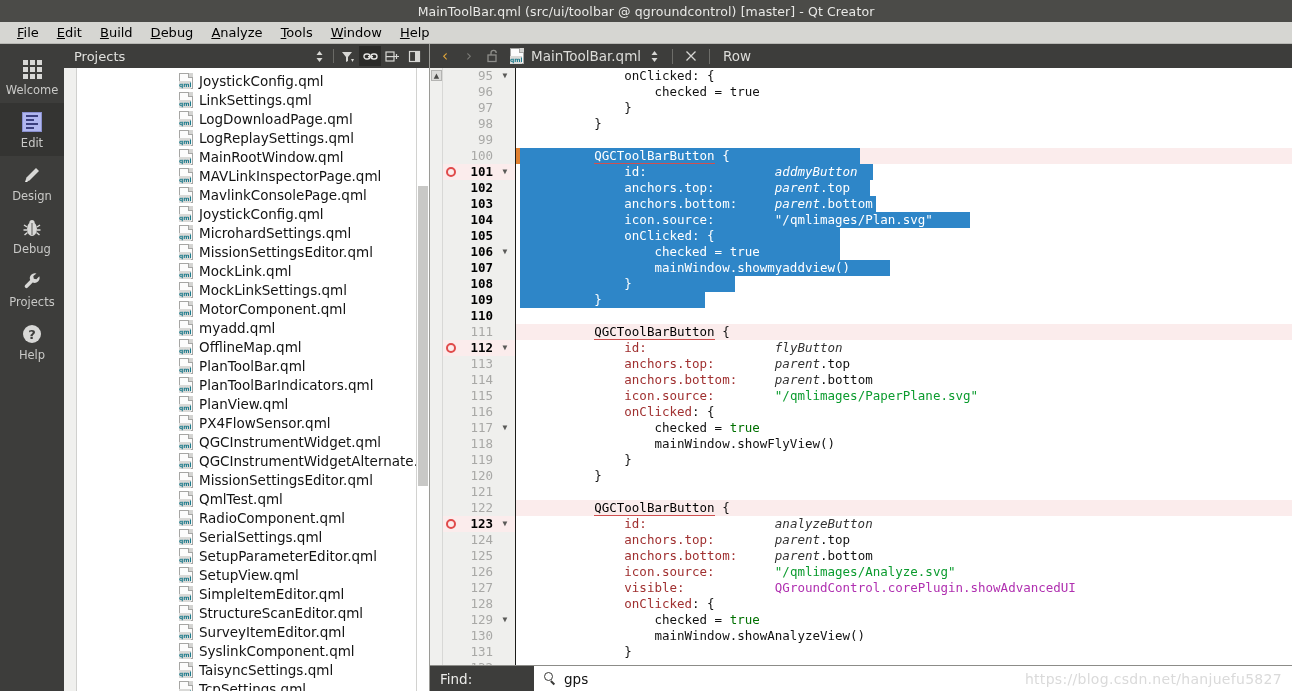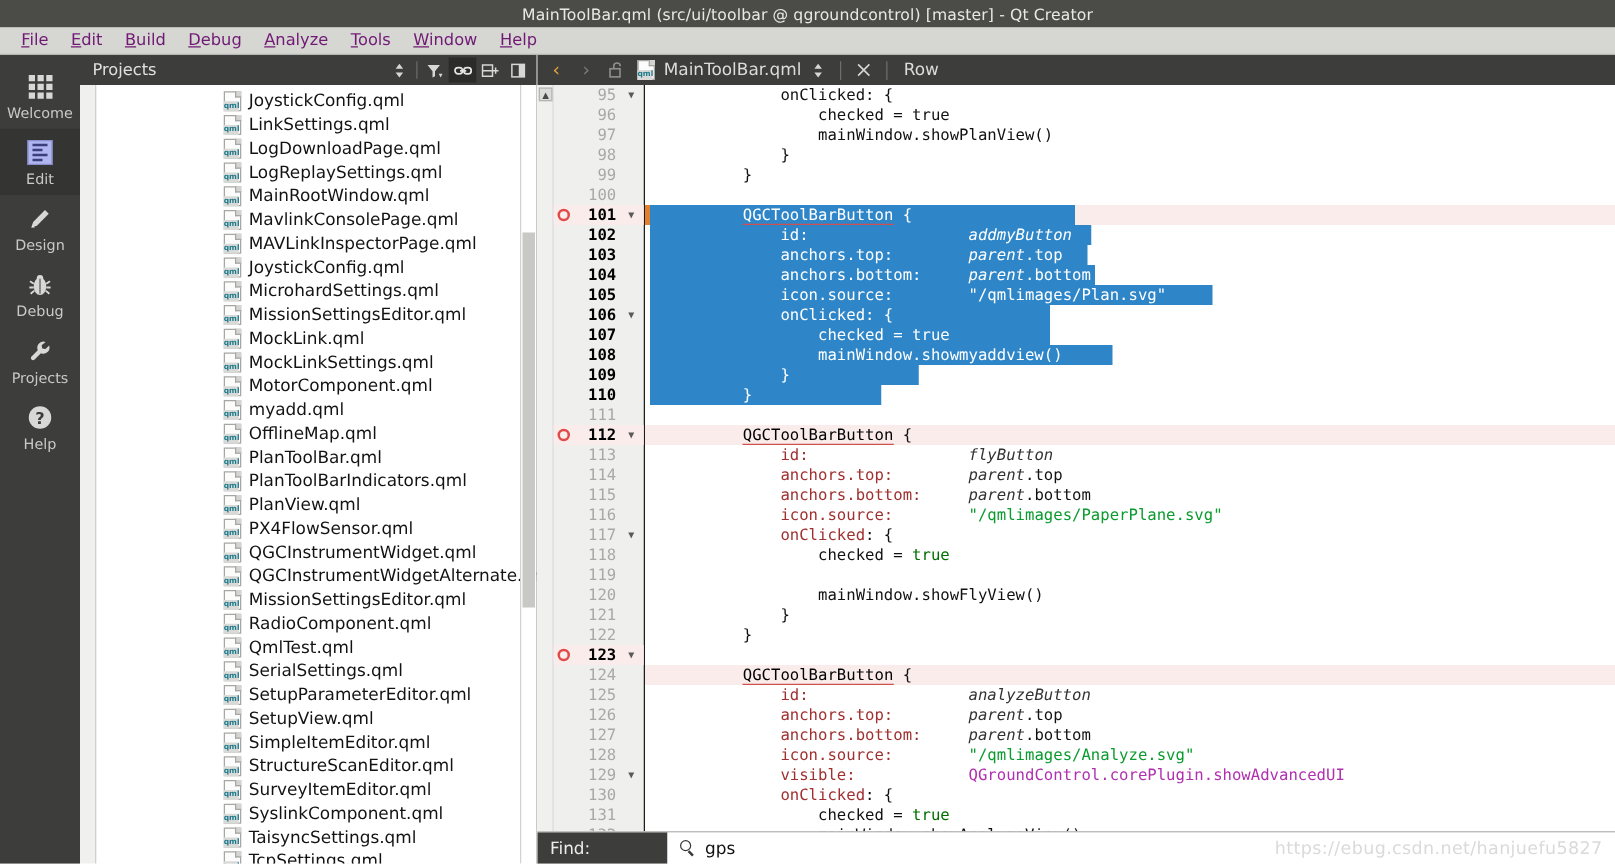--- a/index.html
+++ b/index.html
@@ -25,21 +25,21 @@
     letter-spacing: .1px;
   }
 
   
   .menubar {
     height: 22px; flex: 0 0 22px;
     background: #d6d6d2;
     border-bottom: 1px solid #b8b8b4;
     display: flex; align-items: center;
     padding-left: 8px;
-    font-size: 13px; color: #701a75;
+    font-size: 13px; color: #000000;
   }
   .menu-item {
     padding: 2px 9px 3px 9px;
     line-height: 15px;
     cursor: default;
   }
   .menu-item u { text-decoration: underline; }
 
   
   .body {
@@ -476,36 +476,36 @@
                 <span class="tag">qml</span>
               </span>
               <span>MainRootWindow.qml</span>
             </div>
             <div class="tree-row">
               <span class="qml-icon">
                 <span class="pg"></span>
                 <span class="fold"></span>
                 <span class="tag">qml</span>
               </span>
+              <span>MAVLinkInspectorPage.qml</span>
+            </div>
+            <div class="tree-row">
+              <span class="qml-icon">
+                <span class="pg"></span>
+                <span class="fold"></span>
+                <span class="tag">qml</span>
+              </span>
               <span>MavlinkConsolePage.qml</span>
             </div>
             <div class="tree-row">
               <span class="qml-icon">
                 <span class="pg"></span>
                 <span class="fold"></span>
                 <span class="tag">qml</span>
               </span>
-              <span>MAVLinkInspectorPage.qml</span>
-            </div>
-            <div class="tree-row">
-              <span class="qml-icon">
-                <span class="pg"></span>
-                <span class="fold"></span>
-                <span class="tag">qml</span>
-              </span>
               <span>JoystickConfig.qml</span>
             </div>
             <div class="tree-row">
               <span class="qml-icon">
                 <span class="pg"></span>
                 <span class="fold"></span>
                 <span class="tag">qml</span>
               </span>
               <span>MicrohardSettings.qml</span>
             </div>
@@ -612,29 +612,29 @@
                 <span class="tag">qml</span>
               </span>
               <span>MissionSettingsEditor.qml</span>
             </div>
             <div class="tree-row">
               <span class="qml-icon">
                 <span class="pg"></span>
                 <span class="fold"></span>
                 <span class="tag">qml</span>
               </span>
+              <span>QmlTest.qml</span>
+            </div>
+            <div class="tree-row">
+              <span class="qml-icon">
+                <span class="pg"></span>
+                <span class="fold"></span>
+                <span class="tag">qml</span>
+              </span>
               <span>RadioComponent.qml</span>
-            </div>
-            <div class="tree-row">
-              <span class="qml-icon">
-                <span class="pg"></span>
-                <span class="fold"></span>
-                <span class="tag">qml</span>
-              </span>
-              <span>QmlTest.qml</span>
             </div>
             <div class="tree-row">
               <span class="qml-icon">
                 <span class="pg"></span>
                 <span class="fold"></span>
                 <span class="tag">qml</span>
               </span>
               <span>SerialSettings.qml</span>
             </div>
             <div class="tree-row">
@@ -873,21 +873,20 @@
               <span class="num">131</span>
             </div>
             <div class="gut-row">
               <span class="num">132</span>
             </div>
           </div>
         <div class="code-scroll">
           <div class="code-lines" id="code-lines">
               <div class="ln" style="position: relative;"><span class="code-txt" style="position: relative;"><span class="t-plain">            onClicked: {</span></span></div>
               <div class="ln" style="position: relative;"><span class="code-txt" style="position: relative;"><span class="t-plain">                checked = true</span></span></div>
-              <div class="ln" style="position: relative;"><span class="code-txt" style="position: relative;"><span class="t-plain">                mainWindow.showPlanView()</span></span></div>
               <div class="ln" style="position: relative;"><span class="code-txt" style="position: relative;"><span class="t-plain">            }</span></span></div>
               <div class="ln" style="position: relative;"><span class="code-txt" style="position: relative;"><span class="t-plain">        }</span></span></div>
               <div class="ln" style="position: relative;"><span class="code-txt" style="position: relative;"><span class="t-plain"></span></span></div>
               <div class="ln errline" style="position: relative;"><span class="mark-left"></span><span style="position: absolute; left: 4px; top: 0px; height: 16px; width: 340px; background: rgb(46, 134, 200);"></span><span class="code-txt sel-ctx" style="position: relative;"><span class="t-plain sel">        </span><span class="t-type sel">QGCToolBarButton</span><span class="t-plain sel"> {</span></span></div>
               <div class="ln" style="position: relative;"><span style="position: absolute; left: 4px; top: 0px; height: 16px; width: 353px; background: rgb(46, 134, 200);"></span><span class="code-txt sel-ctx" style="position: relative;"><span class="t-plain sel">            </span><span class="t-prop sel">id:</span><span class="t-plain sel">                 </span><span class="t-id sel">addmyButton</span></span></div>
               <div class="ln" style="position: relative;"><span style="position: absolute; left: 4px; top: 0px; height: 16px; width: 350px; background: rgb(46, 134, 200);"></span><span class="code-txt sel-ctx" style="position: relative;"><span class="t-plain sel">            </span><span class="t-prop sel">anchors.top:</span><span class="t-plain sel">        </span><span class="t-id sel">parent</span><span class="t-plain sel">.top</span></span></div>
               <div class="ln" style="position: relative;"><span style="position: absolute; left: 4px; top: 0px; height: 16px; width: 356px; background: rgb(46, 134, 200);"></span><span class="code-txt sel-ctx" style="position: relative;"><span class="t-plain sel">            </span><span class="t-prop sel">anchors.bottom:</span><span class="t-plain sel">     </span><span class="t-id sel">parent</span><span class="t-plain sel">.bottom</span></span></div>
               <div class="ln" style="position: relative;"><span style="position: absolute; left: 4px; top: 0px; height: 16px; width: 450px; background: rgb(46, 134, 200);"></span><span class="code-txt sel-ctx" style="position: relative;"><span class="t-plain sel">            </span><span class="t-prop sel">icon.source:</span><span class="t-plain sel">        </span><span class="t-str sel">"/qmlimages/Plan.svg"</span></span></div>
               <div class="ln" style="position: relative;"><span style="position: absolute; left: 4px; top: 0px; height: 16px; width: 320px; background: rgb(46, 134, 200);"></span><span class="code-txt sel-ctx" style="position: relative;"><span class="t-plain sel">            </span><span class="t-prop sel">onClicked</span><span class="t-plain sel">: {</span></span></div>
               <div class="ln" style="position: relative;"><span style="position: absolute; left: 4px; top: 0px; height: 16px; width: 320px; background: rgb(46, 134, 200);"></span><span class="code-txt sel-ctx" style="position: relative;"><span class="t-plain sel">                checked = </span><span class="t-bool sel">true</span></span></div>
@@ -895,21 +894,21 @@
               <div class="ln" style="position: relative;"><span style="position: absolute; left: 4px; top: 0px; height: 16px; width: 215px; background: rgb(46, 134, 200);"></span><span class="code-txt sel-ctx" style="position: relative;"><span class="t-plain sel">            }</span></span></div>
               <div class="ln" style="position: relative;"><span style="position: absolute; left: 4px; top: 0px; height: 16px; width: 185px; background: rgb(46, 134, 200);"></span><span class="code-txt sel-ctx" style="position: relative;"><span class="t-plain sel">        }</span></span></div>
               <div class="ln" style="position: relative;"><span class="code-txt" style="position: relative;"><span class="t-plain"></span></span></div>
               <div class="ln errline" style="position: relative;"><span class="code-txt" style="position: relative;"><span class="t-plain">        </span><span class="t-type">QGCToolBarButton</span><span class="t-plain"> {</span></span></div>
               <div class="ln" style="position: relative; align-items: flex-end;"><span class="code-txt" style="position: relative;"><span class="t-plain">            </span><span class="t-prop">id:</span><span class="t-plain">                 </span><span class="t-id">flyButton</span></span></div>
               <div class="ln" style="position: relative;"><span class="code-txt" style="position: relative;"><span class="t-plain">            </span><span class="t-prop">anchors.top:</span><span class="t-plain">        </span><span class="t-id">parent</span><span class="t-plain">.top</span></span></div>
               <div class="ln" style="position: relative;"><span class="code-txt" style="position: relative;"><span class="t-plain">            </span><span class="t-prop">anchors.bottom:</span><span class="t-plain">     </span><span class="t-id">parent</span><span class="t-plain">.bottom</span></span></div>
               <div class="ln" style="position: relative;"><span class="code-txt" style="position: relative;"><span class="t-plain">            </span><span class="t-prop">icon.source:</span><span class="t-plain">        </span><span class="t-str">"/qmlimages/PaperPlane.svg"</span></span></div>
               <div class="ln" style="position: relative;"><span class="code-txt" style="position: relative;"><span class="t-plain">            </span><span class="t-prop">onClicked</span><span class="t-plain">: {</span></span></div>
               <div class="ln" style="position: relative;"><span class="code-txt" style="position: relative;"><span class="t-plain">                checked = </span><span class="t-bool">true</span></span></div>
-              <div class="ln" style="position: relative; margin-top: 16px;"><span class="code-txt" style="position: relative;"><span class="t-plain">                mainWindow.showFlyView()</span></span></div>
+              <div class="ln" style="position: relative;"><span class="code-txt" style="position: relative;"><span class="t-plain">                mainWindow.showFlyView()</span></span></div>
               <div class="ln" style="position: relative;"><span class="code-txt" style="position: relative;"><span class="t-plain">            }</span></span></div>
               <div class="ln" style="position: relative;"><span class="code-txt" style="position: relative;"><span class="t-plain">        }</span></span></div>
               <div class="ln" style="position: relative;"><span class="code-txt" style="position: relative;"><span class="t-plain"></span></span></div>
               <div class="ln errline" style="position: relative;"><span class="code-txt" style="position: relative;"><span class="t-plain">        </span><span class="t-type">QGCToolBarButton</span><span class="t-plain"> {</span></span></div>
               <div class="ln" style="position: relative;"><span class="code-txt" style="position: relative;"><span class="t-plain">            </span><span class="t-prop">id:</span><span class="t-plain">                 </span><span class="t-id">analyzeButton</span></span></div>
               <div class="ln" style="position: relative;"><span class="code-txt" style="position: relative;"><span class="t-plain">            </span><span class="t-prop">anchors.top:</span><span class="t-plain">        </span><span class="t-id">parent</span><span class="t-plain">.top</span></span></div>
               <div class="ln" style="position: relative;"><span class="code-txt" style="position: relative;"><span class="t-plain">            </span><span class="t-prop">anchors.bottom:</span><span class="t-plain">     </span><span class="t-id">parent</span><span class="t-plain">.bottom</span></span></div>
               <div class="ln" style="position: relative;"><span class="code-txt" style="position: relative;"><span class="t-plain">            </span><span class="t-prop">icon.source:</span><span class="t-plain">        </span><span class="t-str">"/qmlimages/Analyze.svg"</span></span></div>
               <div class="ln" style="position: relative;"><span class="code-txt" style="position: relative;"><span class="t-plain">            </span><span class="t-prop">visible:</span><span class="t-plain">            </span><span class="t-obj">QGroundControl.corePlugin.showAdvancedUI</span></span></div>
               <div class="ln" style="position: relative;"><span class="code-txt" style="position: relative;"><span class="t-plain">            </span><span class="t-prop">onClicked</span><span class="t-plain">: {</span></span></div>
@@ -921,19 +920,19 @@
       </div>
 
       <div class="findbar">
         <div class="find-label">Find:</div>
         <div class="find-input">
           <span class="magnifier">
             <span class="ring"></span>
               <span class="hdl"></span>
           </span>
           <span>gps</span>
-          <span class="watermark">https://ebug.csdn.net/hanjuefu5827</span>
+          <span class="watermark">https://blog.csdn.net/hanjuefu5827</span>
         </div>
       </div>
 
     </div>
   </div>
 </div>
 
 </body></html>

